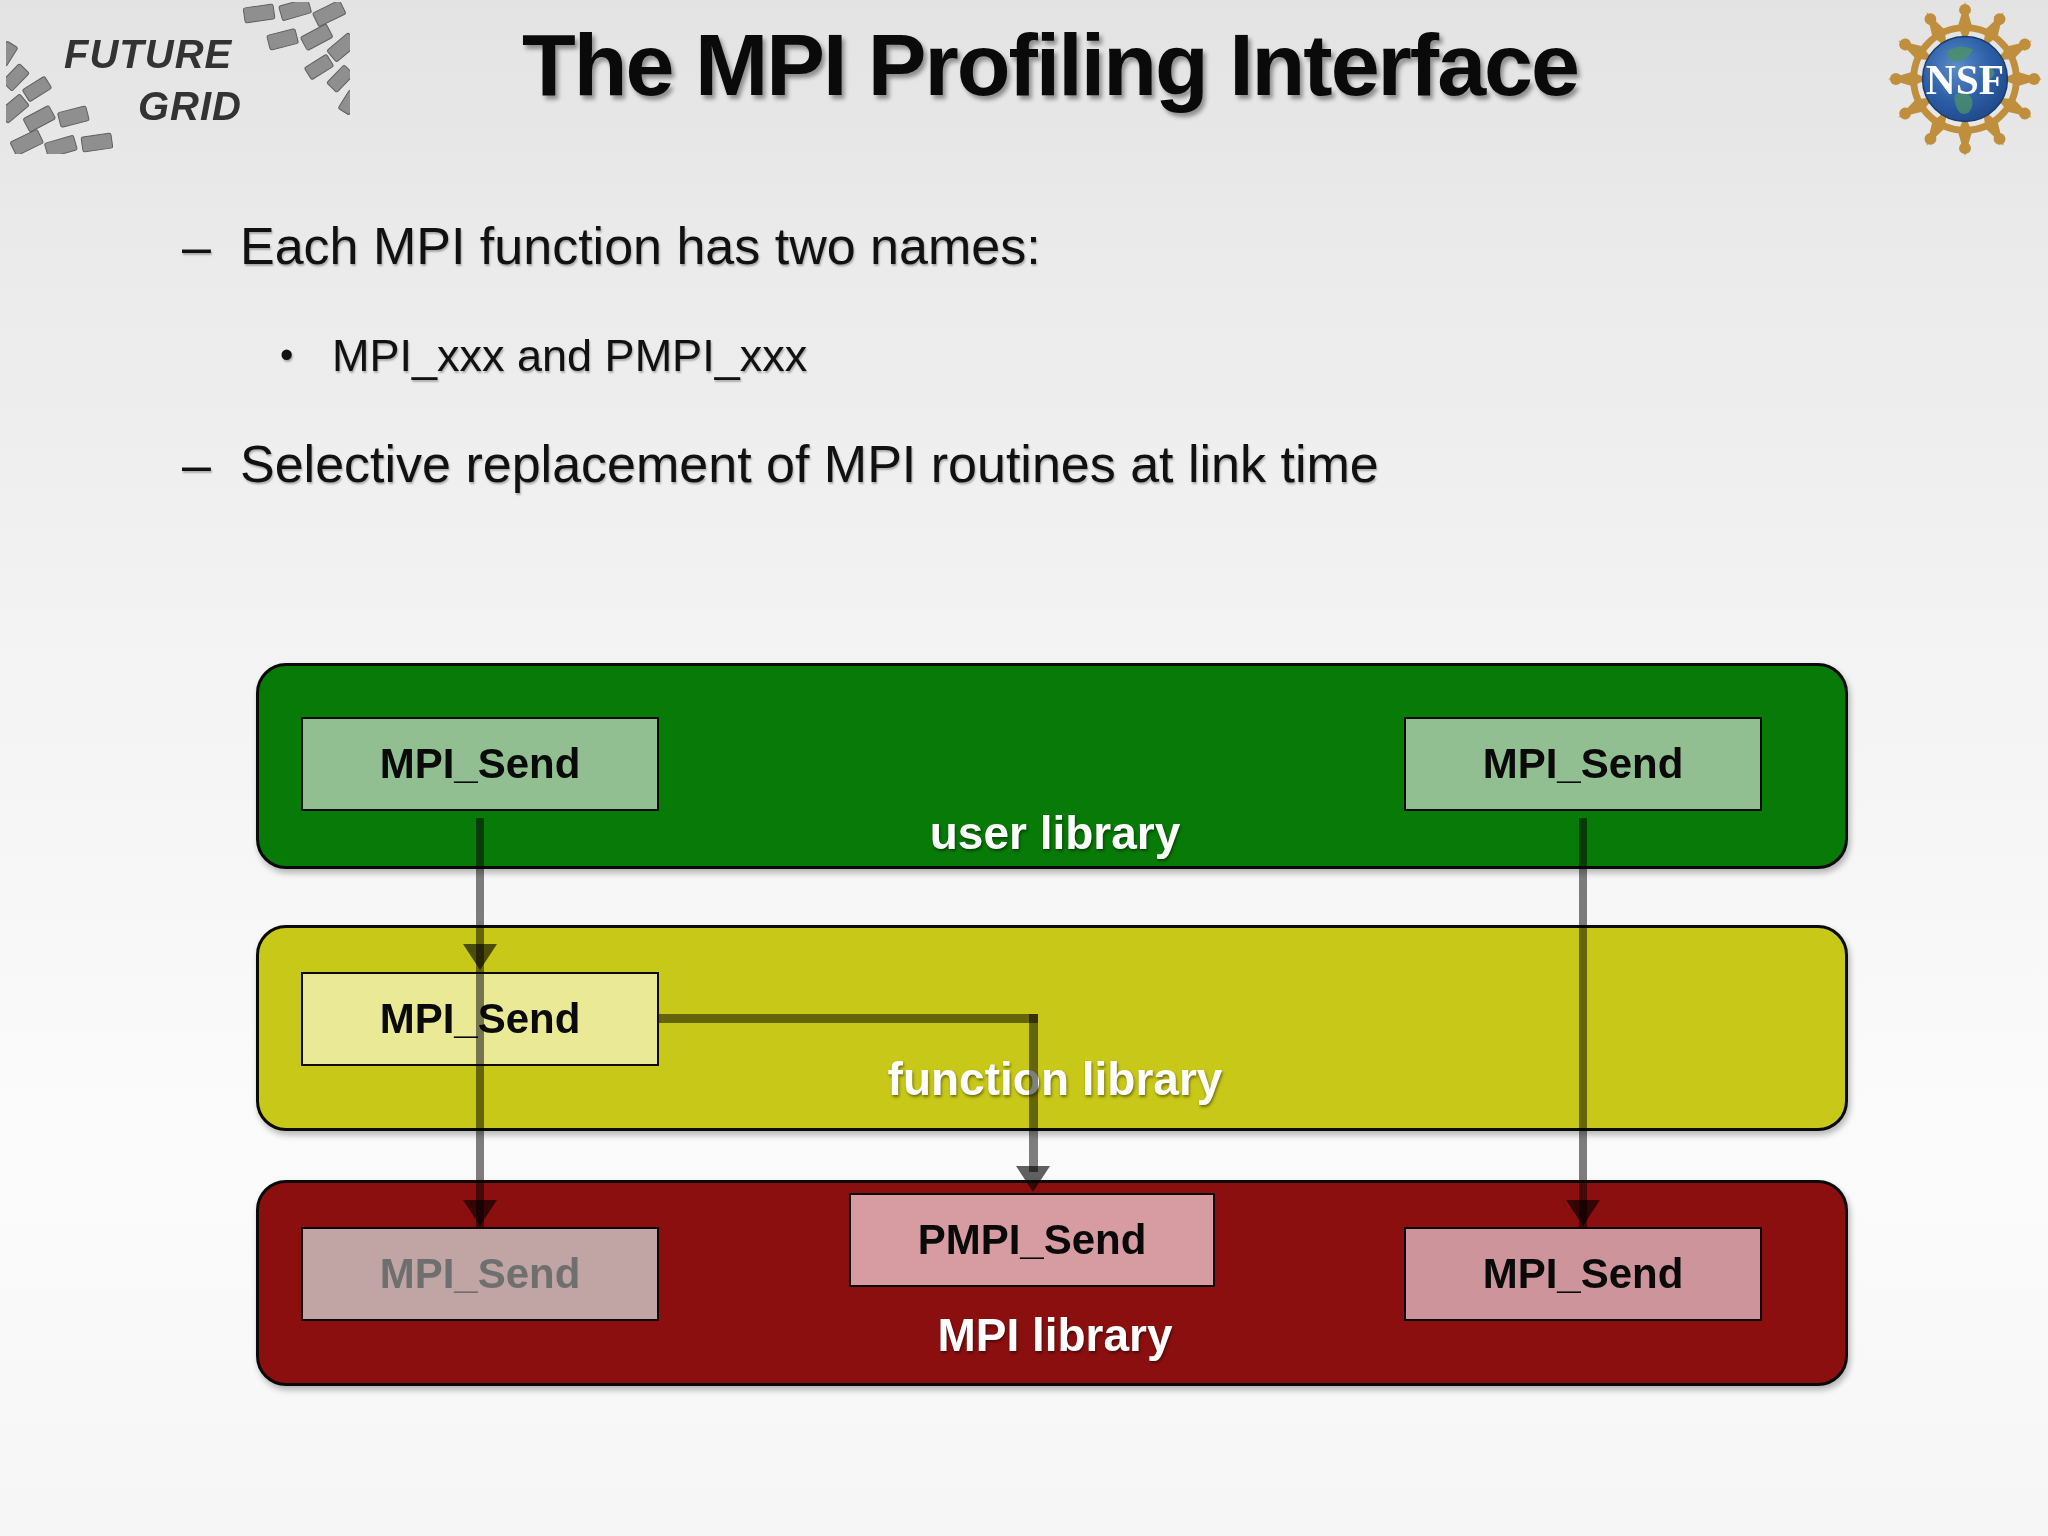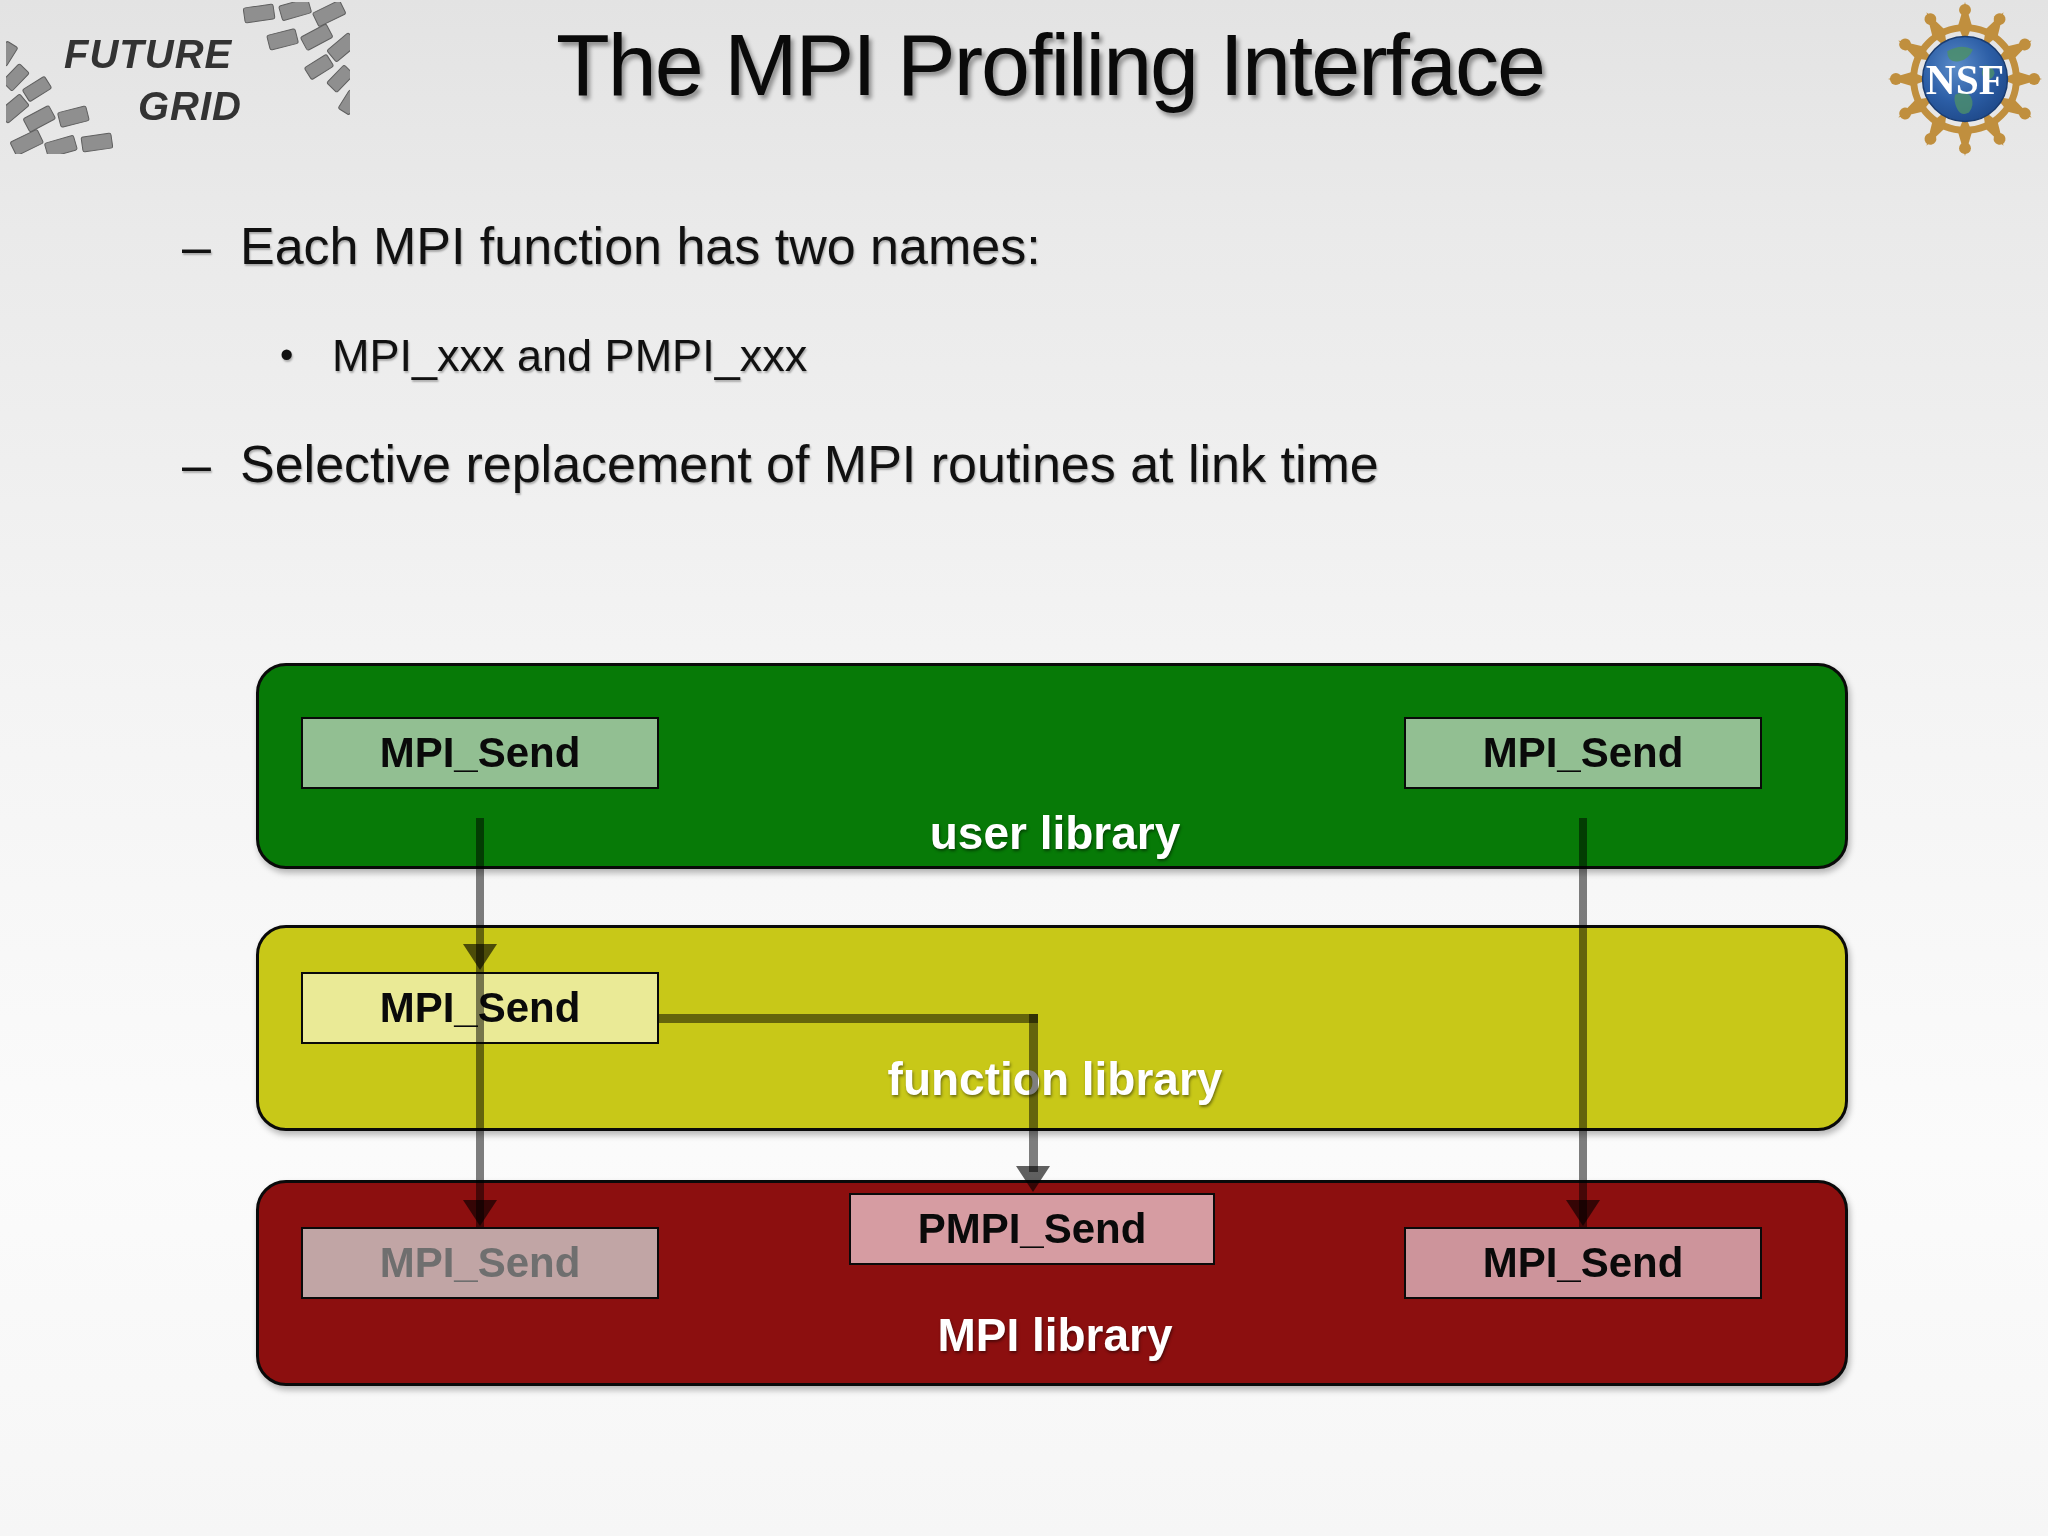--- a/index.html
+++ b/index.html
@@ -7,21 +7,21 @@
     position:relative;
     width:2048px;height:1536px;
     overflow:hidden;
     background:linear-gradient(180deg,#e3e3e3 0%,#eaeaea 15%,#f4f4f4 45%,#fbfbfb 75%,#f6f6f6 100%);
     font-family:"Liberation Sans",sans-serif;
   }
   
   #title{
     position:absolute;left:330px;top:14px;width:1440px;
     text-align:center;
-    font-size:88px;font-weight:400;letter-spacing:-2px;color:#0a0a0a;
+    font-size:88px;font-weight:700;letter-spacing:-2px;color:#0a0a0a;
     text-shadow:3px 4px 4px rgba(0,0,0,0.38);
     white-space:nowrap;
   }
   #fg-logo{position:absolute;left:6px;top:2px;}
   #nsf-logo{position:absolute;left:1886px;top:0px;}
   
   .bullet{position:absolute;display:flex;color:#111;
           text-shadow:1px 2px 2px rgba(0,0,0,0.28);white-space:nowrap;}
   .bullet .marker{flex:0 0 auto;}
   #bullet-0{left:182px;top:216px;font-size:52px;}
@@ -43,21 +43,21 @@
   .band-label{
     position:absolute;left:755px;width:600px;text-align:center;
     font-size:46px;font-weight:700;color:#ffffff;
     text-shadow:1px 2px 3px rgba(0,0,0,0.45);
     z-index:2;white-space:nowrap;
   }
   #label-user{top:806px;}
   #label-wrapper{top:1052px;}
   #label-mpi{top:1308px;}
   .fbox{
-    position:absolute;width:358px;height:72px;
+    position:absolute;width:358px;height:94px;
     border:2px solid #0a0a0a;box-sizing:border-box;
     display:flex;align-items:center;justify-content:center;
     font-size:42px;font-weight:700;color:#0a0a0a;
     z-index:2;
   }
   #box-user-left   {left:301px; top:717px; background:#92bf92;}
   #box-user-right  {left:1404px;top:717px; background:#92bf92;}
   #box-wrapper-left{left:301px; top:972px; background:#eaea96;}
   #box-mpi-left    {left:301px; top:1227px;background:#c1a5a5;color:#6f6f6f;}
   #box-mpi-center  {left:849px; top:1193px;background:#d69ca2;width:366px;}

